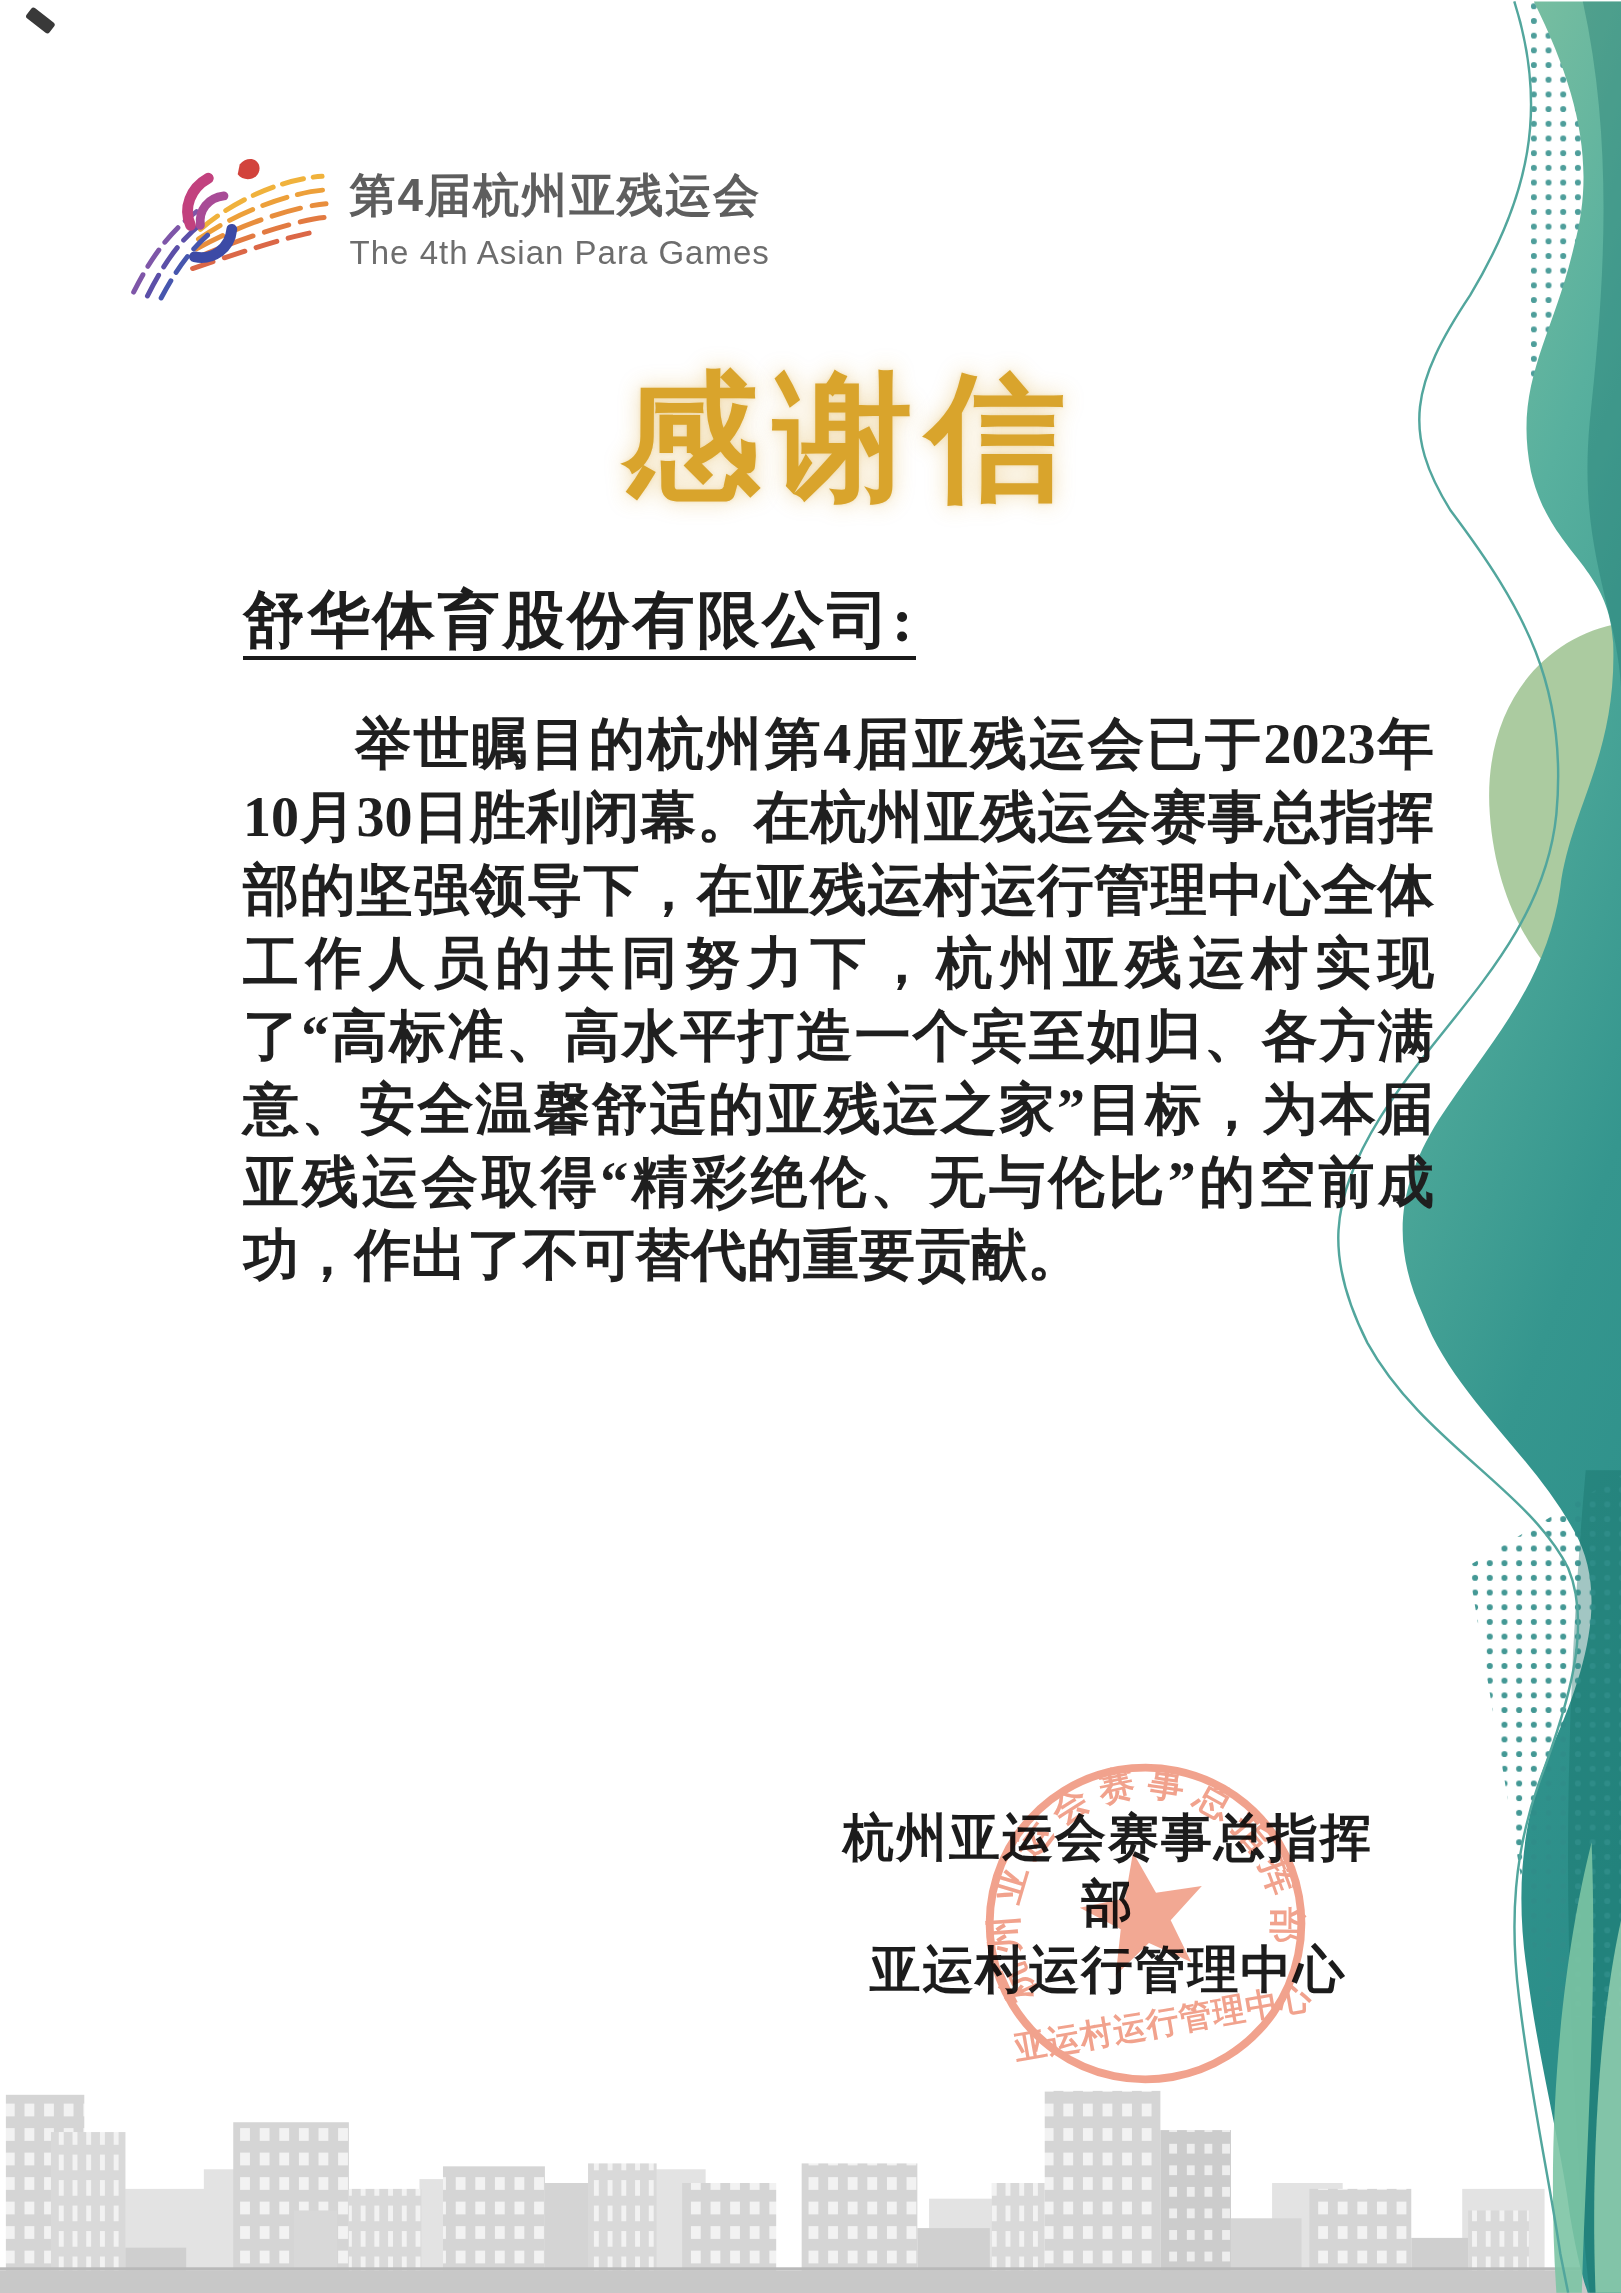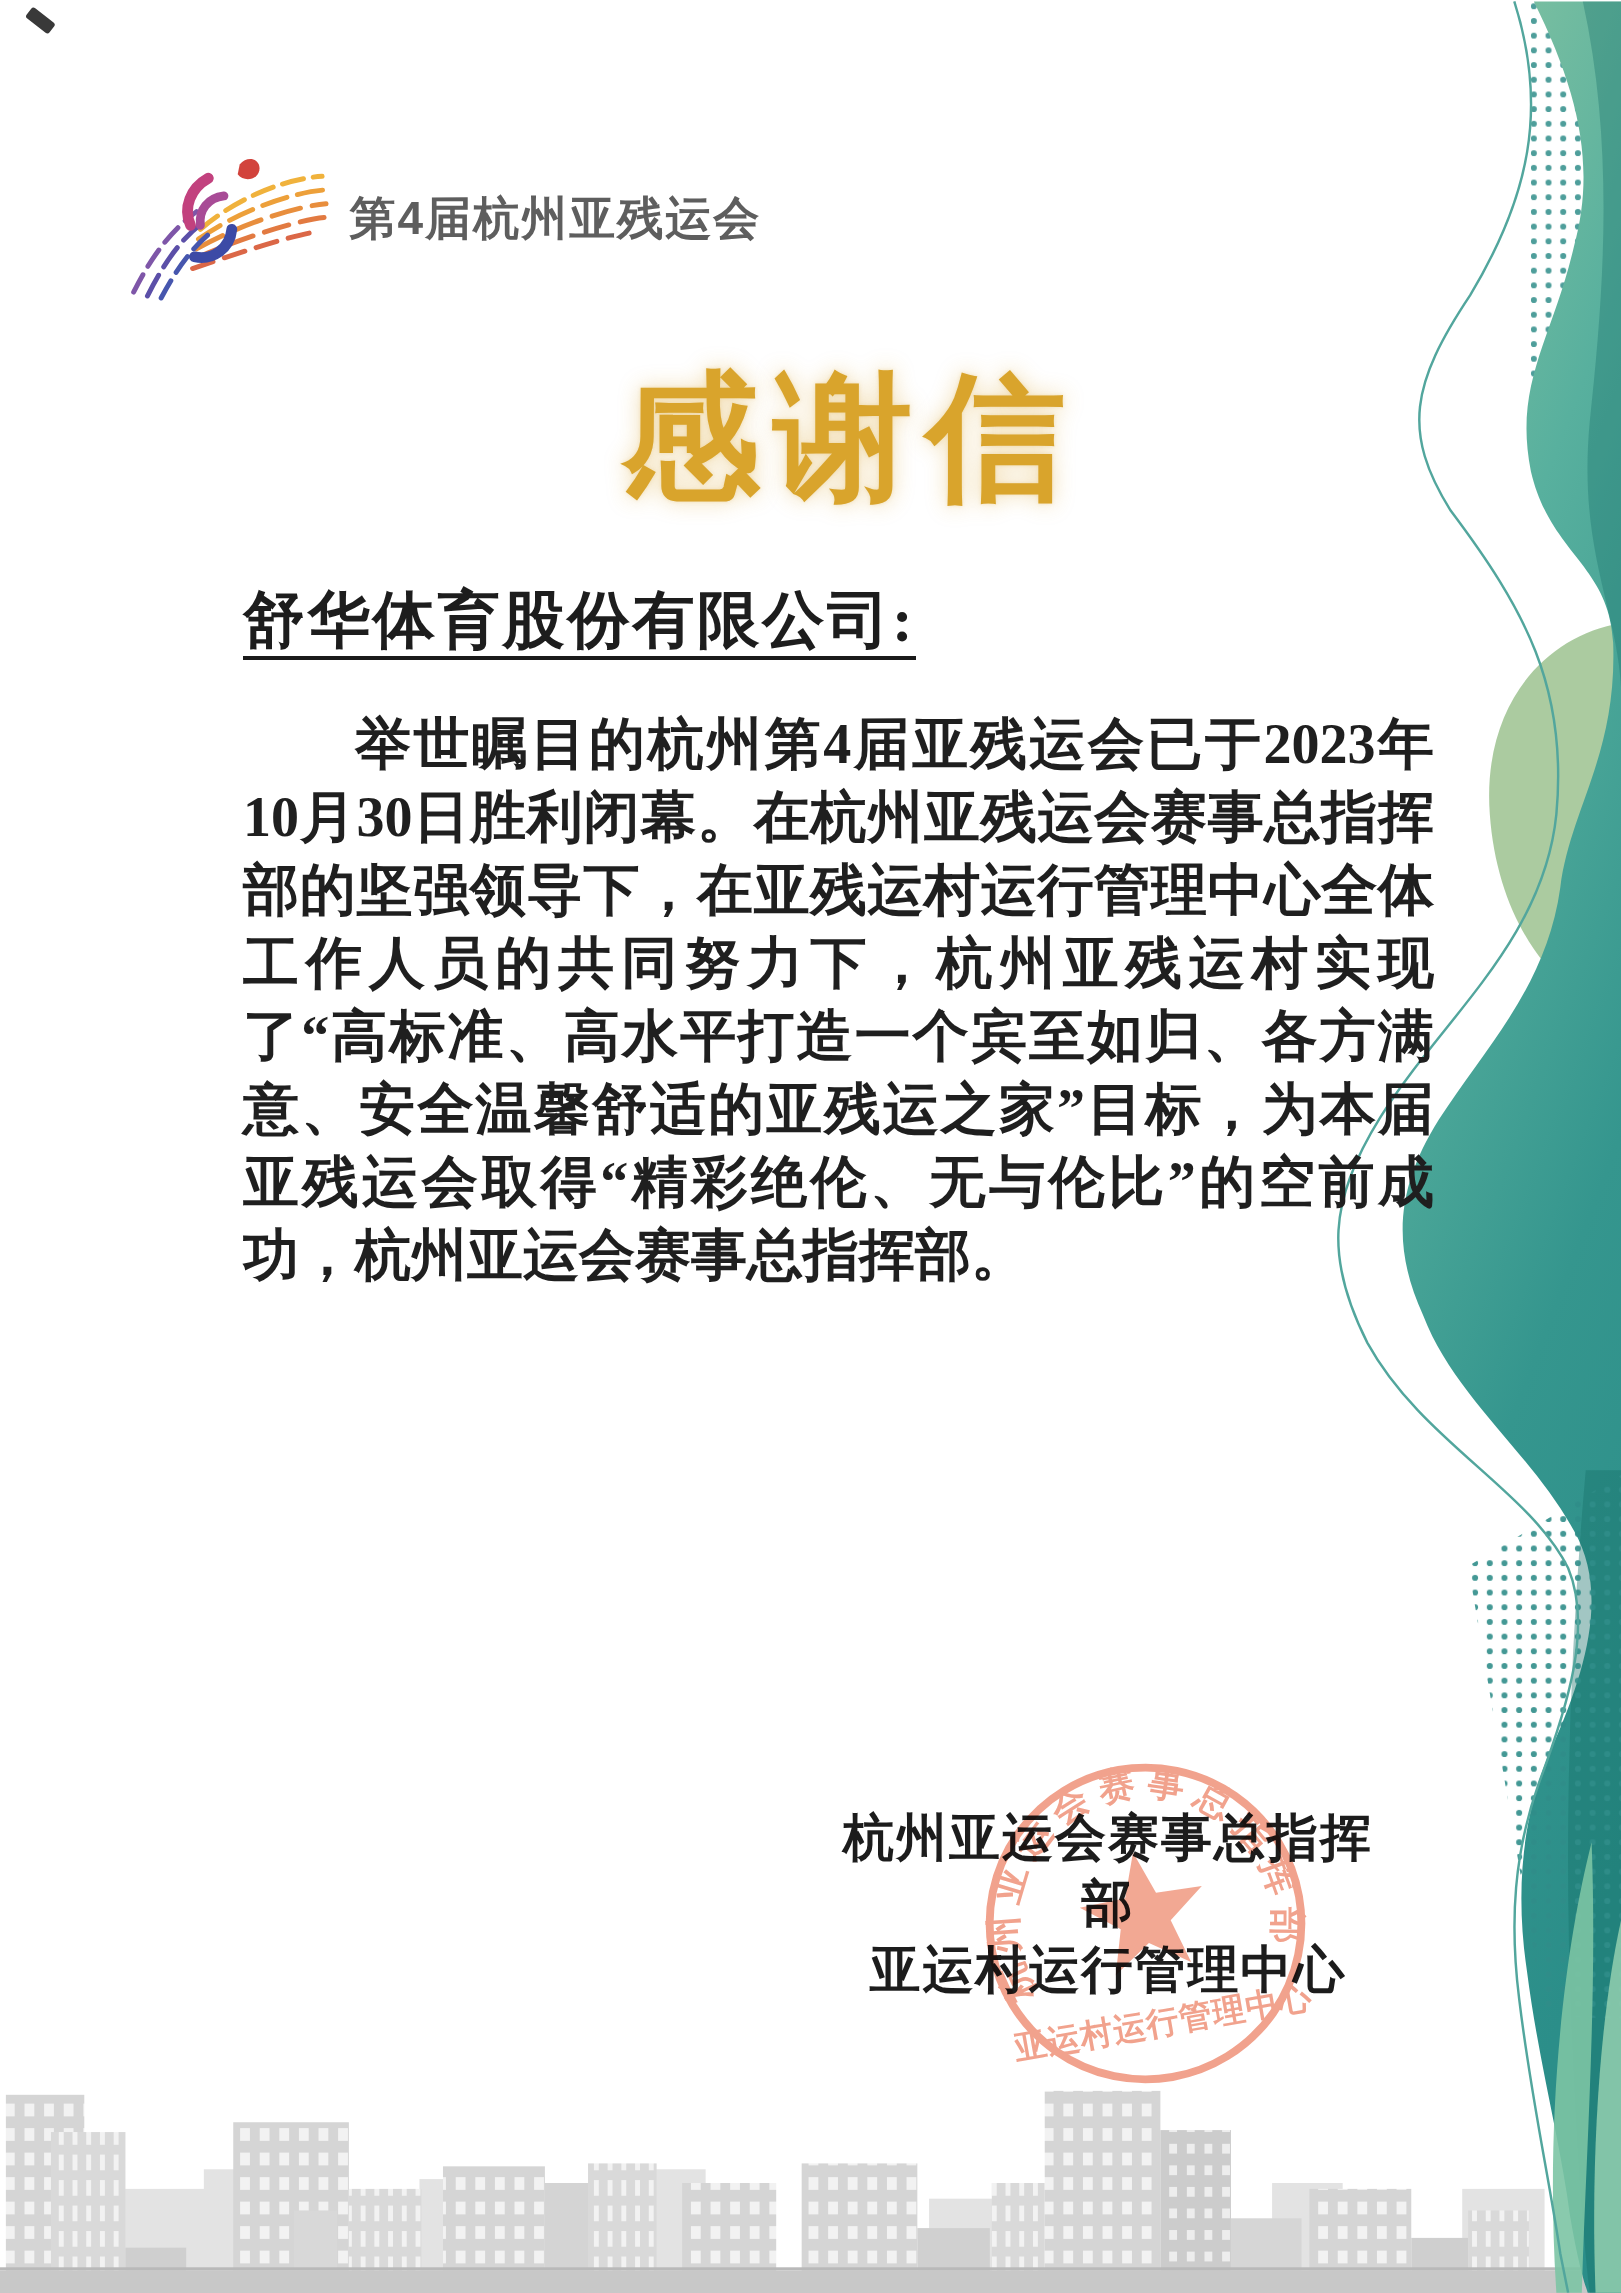--- a/index.html
+++ b/index.html
@@ -186,31 +186,32 @@
         <path d="M34,164 C52,128 70,104 92,88" stroke="#5b4fa8" stroke-width="5" stroke-dasharray="24 10"></path>
         <path d="M48,166 C64,136 80,114 100,98" stroke="#4656ae" stroke-width="5" stroke-dasharray="20 10"></path>
         <path d="M96,44 C78,54 70,74 78,92" stroke="#c2417e" stroke-width="11"></path>
         <path d="M112,62 C96,64 86,76 88,92" stroke="#a84b96" stroke-width="9"></path>
         <path d="M120,96 C118,116 100,128 82,124" stroke="#3c4aa6" stroke-width="11"></path>
       </g>
       <path d="M128,30 c8,-10 22,-6 20,6 c-2,10 -16,12 -22,4 z" fill="#d2433c"></path>
     </svg>
     <div class="logo-text">
       <div class="logo-zh">第4届杭州亚残运会</div>
+      <div class="logo-en">The 4th Asian Para Games</div>
     </div>
   </header>
 
   <h1 class="title">感谢信</h1>
 
   <div class="recipient">
     <span class="recipient-underline"><span>舒华体育股份有限公司</span><span>:</span></span>
   </div>
 
   <div class="body-text">
-    <p>举世瞩目的杭州第4届亚残运会已于2023年10月30日胜利闭幕。在杭州亚残运会赛事总指挥部的坚强领导下，在亚残运村运行管理中心全体工作人员的共同努力下，杭州亚残运村实现了“高标准、高水平打造一个宾至如归、各方满意、安全温馨舒适的亚残运之家”目标，为本届亚残运会取得“精彩绝伦、无与伦比”的空前成功，杭州亚运会赛事总指挥部。</p>
+    <p>举世瞩目的杭州第4届亚残运会已于2023年10月30日胜利闭幕。在杭州亚残运会赛事总指挥部的坚强领导下，在亚残运村运行管理中心全体工作人员的共同努力下，杭州亚残运村实现了“高标准、高水平打造一个宾至如归、各方满意、安全温馨舒适的亚残运之家”目标，为本届亚残运会取得“精彩绝伦、无与伦比”的空前成功，作出了不可替代的重要贡献。</p>
   </div>
 
   <div class="signature">
     <div>杭州亚运会赛事总指挥部</div>
     <div>亚运村运行管理中心</div>
   </div>
 
   <svg class="seal" viewBox="0 0 370 370">
     <defs>
       <path id="sealArc" d="M64,236 A131,131 0 1 1 306,236" fill="none"></path>

